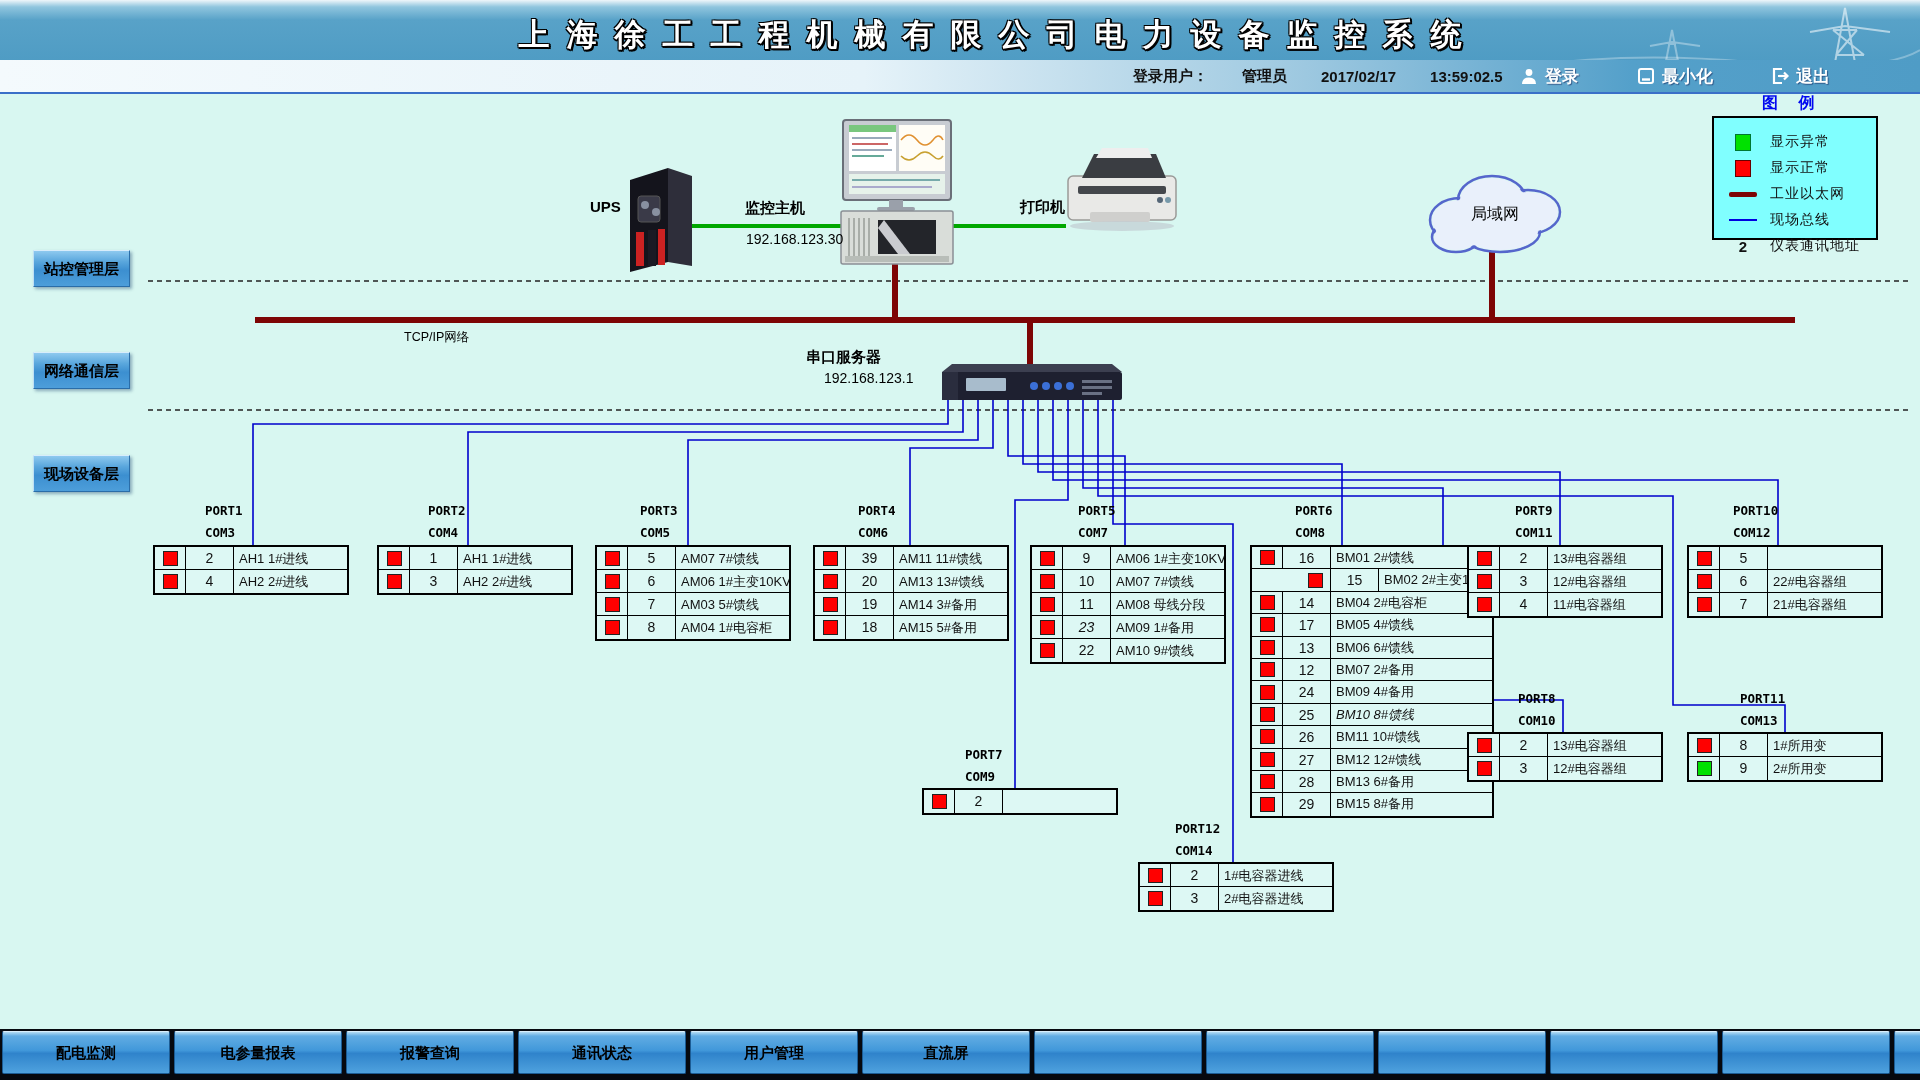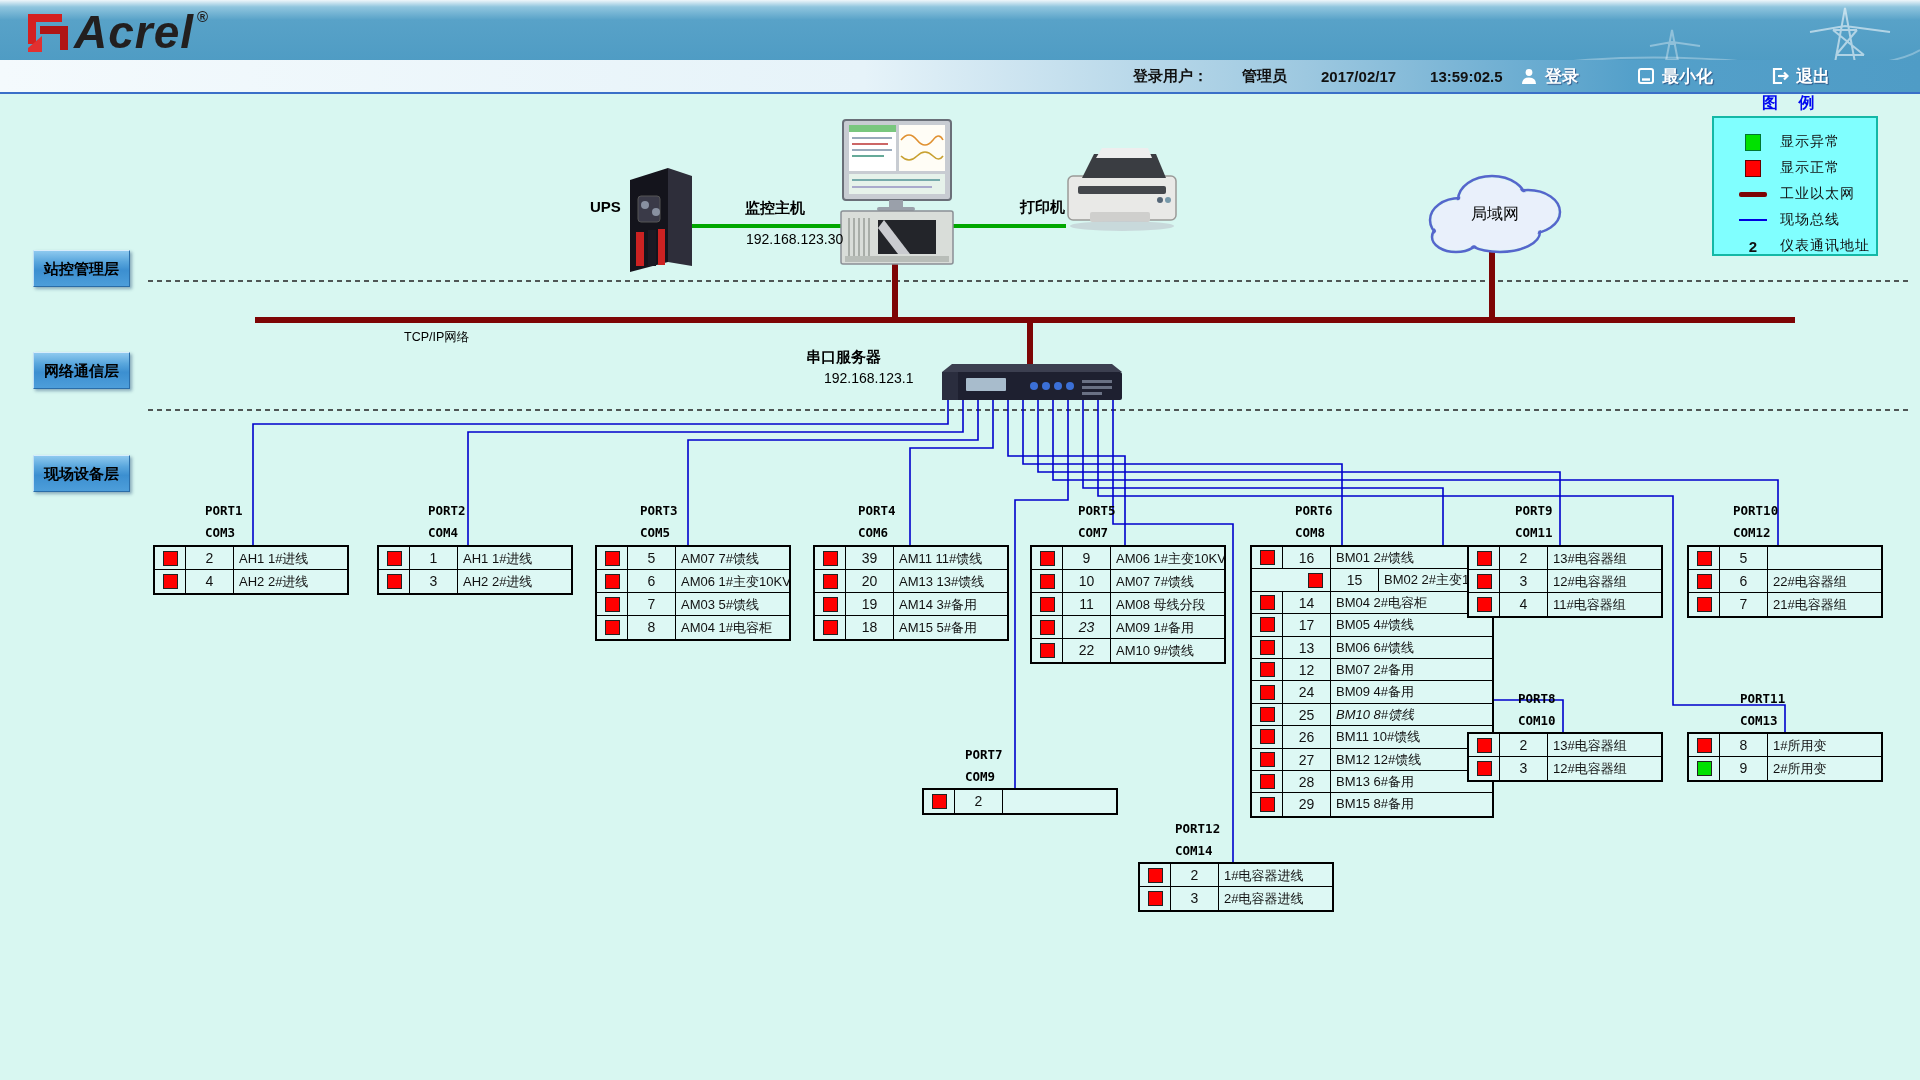--- a/index.html
+++ b/index.html
@@ -22,22 +22,22 @@
   .login-bar { position:absolute; left:0; top:60px; width:1920px; height:34px;
     background:linear-gradient(90deg,#f4fafd 0,#e6f3f9 45%,#9dc8e0 68%,#54a0ca 85%,#4f9cc6 100%);
     border-bottom:2px solid #3a6fc8; display:flex; align-items:center; }
   .login-info { position:absolute; left:1133px; display:flex; gap:34px; font-size:15px; font-weight:bold; color:#111; align-items:center; }
   .login-actions { position:absolute; left:1520px; display:flex; gap:58px; align-items:center; }
   .login-btn { display:flex; align-items:center; gap:7px; color:#fff; font-size:17px; font-weight:bold; cursor:pointer;
     text-shadow:1px 1px 1px rgba(0,0,60,.45); }
 
   
   .legend-title { position:absolute; left:1762px; top:93px; font-size:16px; font-weight:bold; color:#0008f0; letter-spacing:8px; white-space:nowrap; }
-  .legend-box { position:absolute; left:1712px; top:116px; width:166px; height:140px;
-    background:#80ffff; border:2px solid #14b8a6; padding:11px 0 0 24px; }
+  .legend-box { position:absolute; left:1712px; top:116px; width:166px; height:124px;
+    background:#80ffff; border:2px solid #000000; padding:11px 0 0 14px; }
   .lg-row { display:flex; align-items:center; height:26px; }
   .lg-sym { width:30px; display:flex; align-items:center; justify-content:center; margin-right:12px; font-size:15px; font-weight:bold; color:#111; }
   .lg-led { width:16px; height:17px; border:1px solid #073; }
   .lg-led.green { background:#00e100; }
   .lg-led.red { background:#ff0000; border-color:#600; }
   .lg-line-darkred { width:28px; height:5px; background:#7d0505; border-radius:2px; }
   .lg-line-blue { width:28px; height:2px; background:#0000e0; }
   .lg-label { font-size:14px; color:#111; letter-spacing:1px; white-space:nowrap; }
 
   
@@ -80,29 +80,21 @@
 <div id="root">
 
   <div class="header">
     <svg class="towers" viewBox="0 0 420 95">
       <g stroke="rgba(255,255,255,0.55)" stroke-width="2" fill="none">
         <path d="M330 90 L345 8 L360 90 M322 90 L378 90 M336 55 L364 55 M333 30 L357 30 M336 55 L357 30 M364 55 L333 30 M310 32 L345 26 L390 32"></path>
         <path d="M160 92 L172 30 L184 92 M166 60 L178 60 M168 44 L176 44 M150 46 L172 42 L200 46" stroke="rgba(255,255,255,0.35)"></path>
         <path d="M0 70 Q120 50 250 62 T420 50" stroke="rgba(255,255,255,0.3)"></path>
       </g>
     </svg>
-    <div class="logo">
-      <svg width="52" height="52" viewBox="0 0 52 52">
-        <polygon points="6,8 40,8 40,16 14,16 14,38 6,38" fill="#d42020"></polygon>
-        <polygon points="18,20 46,20 46,44 38,44 38,28 18,28" fill="#b01515"></polygon>
-        <polygon points="6,42 20,30 20,46 6,46" fill="#e23030"></polygon>
-      </svg>
-      <span class="logo-text">Acrel</span>
-      <span class="logo-reg">®</span>
-    </div>
+    <div class="main-title">上海徐工工程机械有限公司电力设备监控系统</div>
   </div>
 
   <div class="login-bar">
     <div class="login-info">
       <span>登录用户：</span>
       <span>管理员</span>
       <span>2017/02/17</span>
       <span>13:59:02.5</span>
     </div>
     <div class="login-actions">
@@ -635,14 +627,28 @@
         <div class="prow" style="height: 23px;">
           <div class="cell-led">
             <span class="led red"></span>
           </div>
           <div class="cell-addr" style="line-height: 23px;">3</div>
           <div class="cell-name" style="line-height: 23px;">2#电容器进线</div>
         </div>
       </div>
     </div>
 
+  <div class="bottom-bar">
+    <div class="nav-btn">配电监测</div>
+    <div class="nav-btn">电参量报表</div>
+    <div class="nav-btn">报警查询</div>
+    <div class="nav-btn">通讯状态</div>
+    <div class="nav-btn">用户管理</div>
+    <div class="nav-btn">直流屏</div>
+    <div class="nav-btn"></div>
+    <div class="nav-btn"></div>
+    <div class="nav-btn"></div>
+    <div class="nav-btn"></div>
+    <div class="nav-btn"></div>
+    <div class="nav-btn"></div>
+  </div>
 
 </div>
 
 </body></html>

